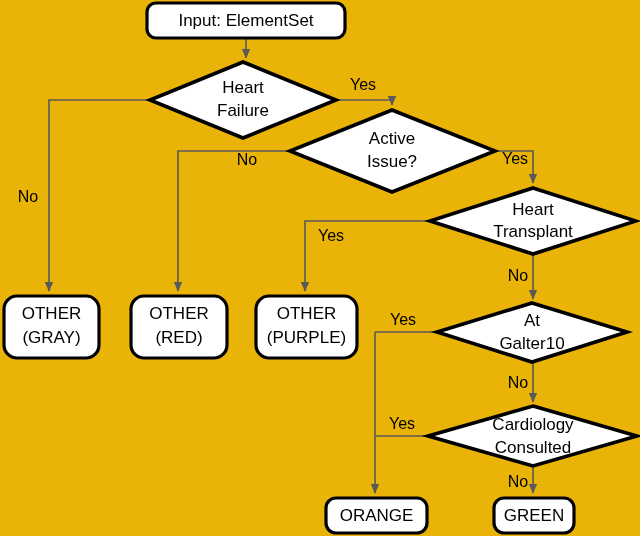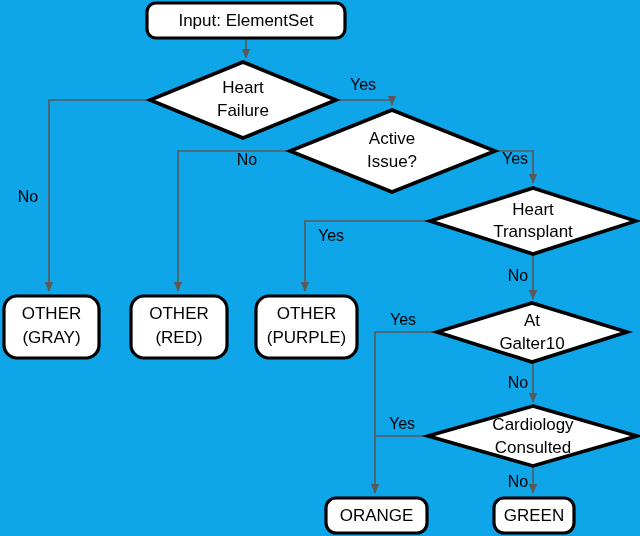--- a/index.html
+++ b/index.html
@@ -7,21 +7,21 @@
     padding: 0;
     background: #ffffff;
   }
   body {
     font-family: "Liberation Sans", "DejaVu Sans", sans-serif;
   }
   #flowchart-root {
     position: relative;
     width: 640px;
     height: 536px;
-    background: #0ea5e9;
+    background: #eab308;
     overflow: hidden;
   }
   svg.diagram-canvas {
     position: absolute;
     top: 0;
     left: 0;
     width: 640px;
     height: 536px;
     display: block;
   }

